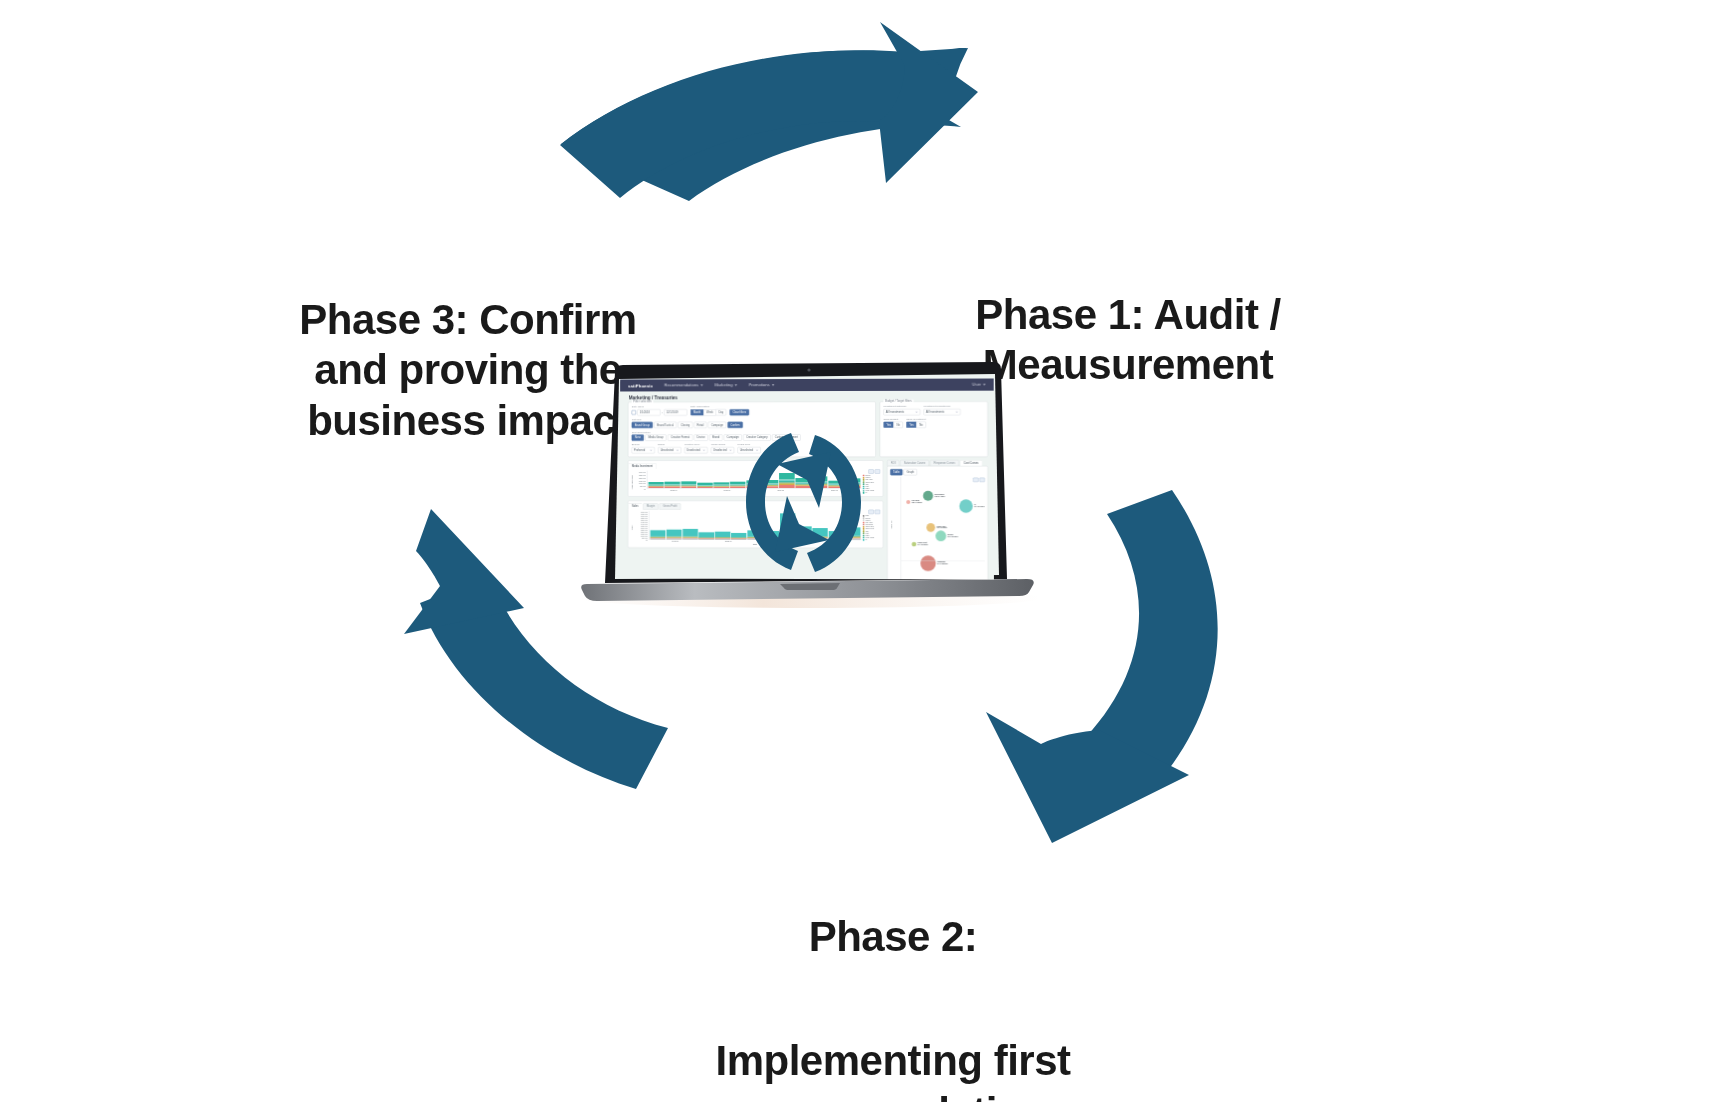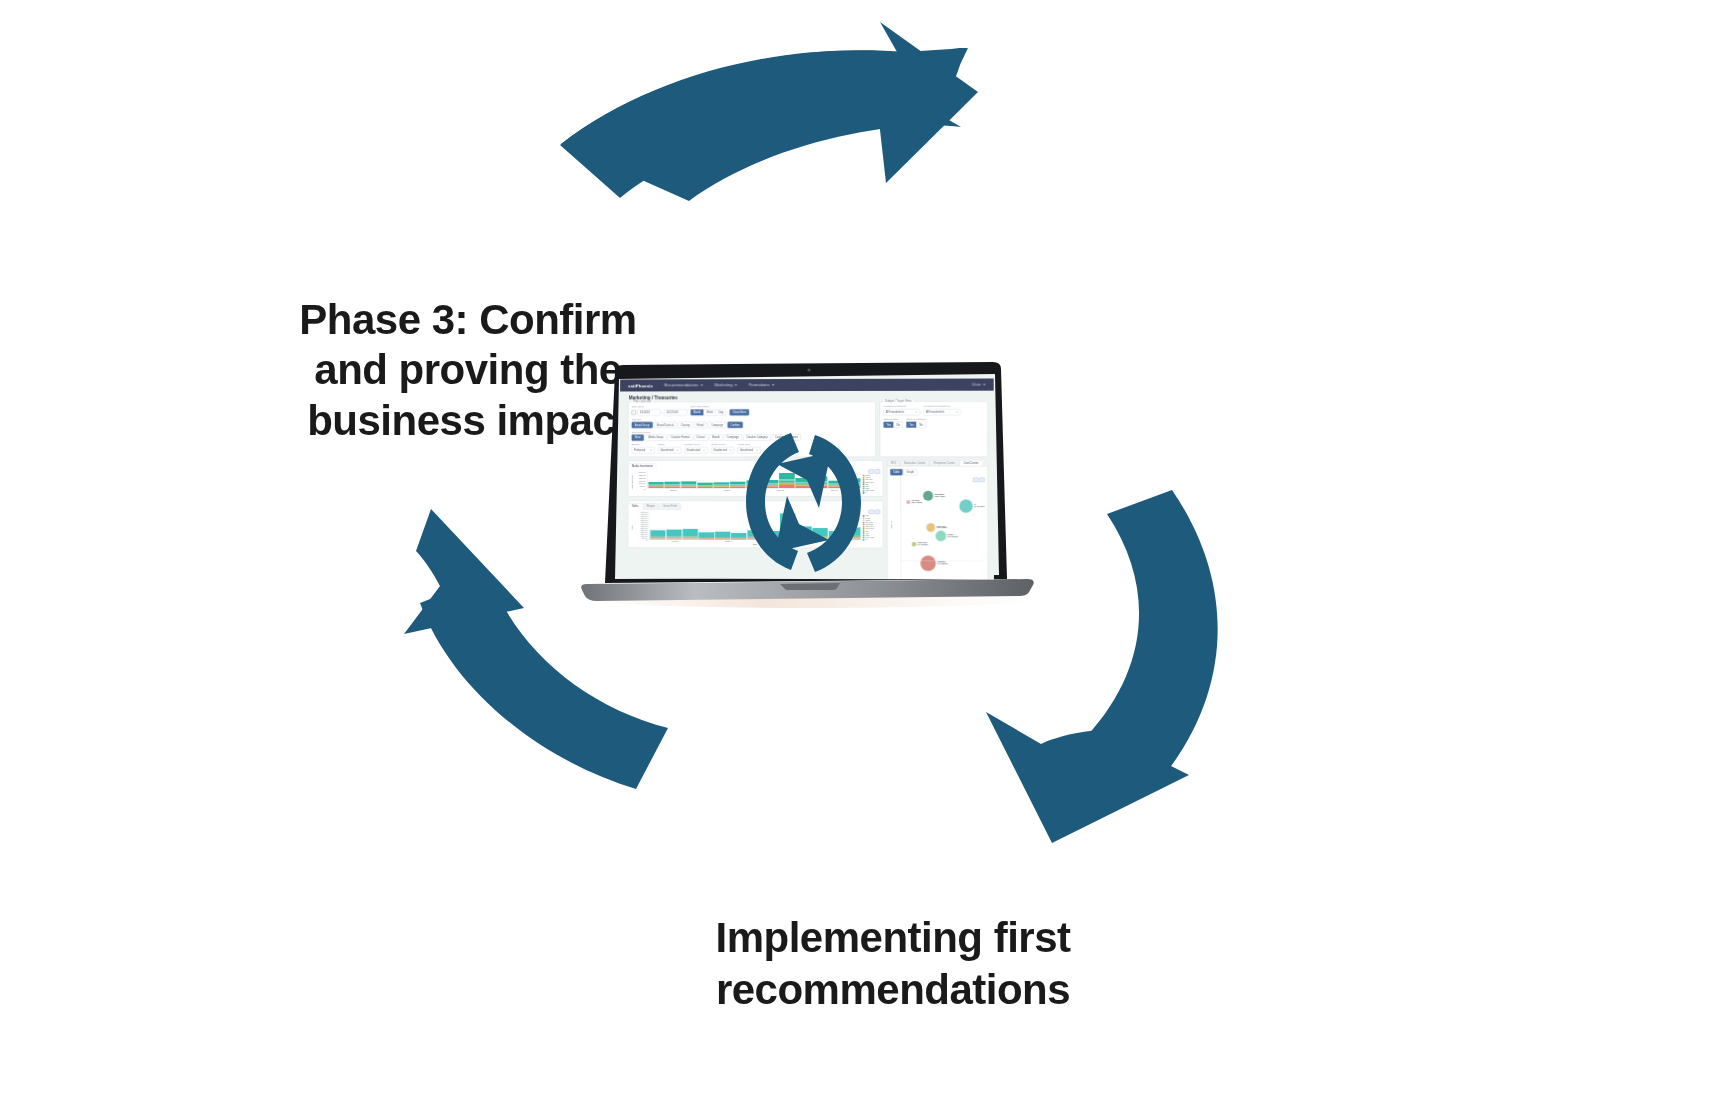--- a/index.html
+++ b/index.html
@@ -183,26 +183,29 @@
     <path fill="#1d5a7c" d="M1189,775 L1052,843 L986,712 L1041,744 C1041,744 1062,733 1099,730 Z"></path>
 
     <path fill="#1d5a7c" d="M636,789
          C 540,760 452,690 420,603
          L 489,576
          C 518,650 584,706 668,728
          Z"></path>
     <path fill="#1d5a7c" d="M431,509 L524,608 L404,634 L440,586 C440,586 430,566 416,551 Z"></path>
   </svg>
 
+  <div class="phase-label" id="phase1">Phase 1: Audit /
+Meausurement</div>
 
   <div class="phase-label" id="phase3">Phase 3: Confirm
 and proving the
 business impact</div>
 
   <div class="phase-label" id="phase2">
+    <span class="phase2-head">Phase 2:</span>
     <span class="phase2-body">Implementing first
 recommendations</span>
   </div>
 
   <div id="laptop">
 
     <svg class="laptop-svg" viewBox="0 0 462 258">
       <defs>
         <linearGradient id="baseGrad" x1="0" y1="0" x2="1" y2="0">
           <stop offset="0" stop-color="#6f7277"></stop>

